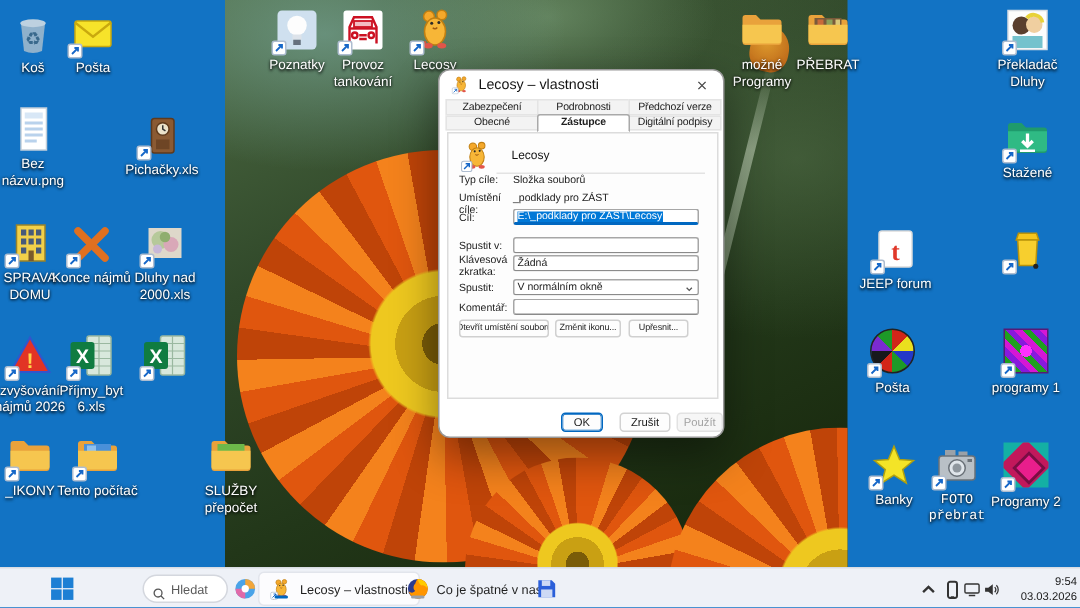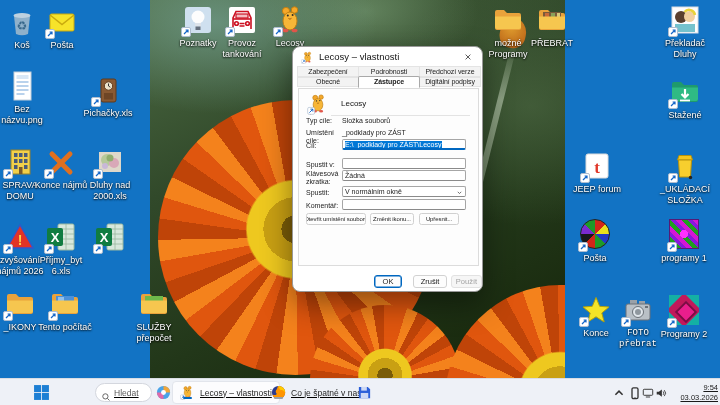--- a/index.html
+++ b/index.html
@@ -76,21 +76,21 @@
   .sbtn{position:absolute;height:12px;background:#fdfdfd;border:1px solid #d0d0d0;border-radius:2.5px;
       font-size:6px;letter-spacing:-.1px;color:#1c1c1c;display:flex;align-items:center;justify-content:center;
       box-sizing:border-box;white-space:nowrap;font-family:"Liberation Sans",sans-serif;overflow:hidden;}
   .fbtn{position:absolute;top:228px;height:13px;background:#fdfdfd;border:1px solid #d2d2d2;border-radius:3px;
       font-size:7.5px;color:#1c1c1c;display:flex;align-items:center;justify-content:center;box-sizing:border-box;}
   .fbtn.default{border:1px solid #0067c0;box-shadow:0 0 0 .5px #0067c0 inset;}
   .fbtn.disabled{background:#f6f6f6;border-color:#e2e2e2;color:#a3a3a3;}
   
   .taskbar{position:absolute;left:0;top:378px;width:720px;height:27px;background:#eef1f7;
       border-top:1px solid #d9dde4;z-index:10;box-sizing:border-box;}
-  .tb{position:absolute;text-decoration:underline;}
+  .tb{position:absolute;}
   .start{left:33px;top:5px;width:17px;height:17px;}
   .search{left:95px;top:4px;width:57px;height:19px;border-radius:10px;background:#fff;border:1px solid #d4d7de;
       display:flex;align-items:center;gap:3px;padding:0 5px;box-sizing:border-box;}
   .search-txt{font-size:8.5px;color:#5a5a5a;}
   .copilot{left:156px;top:6px;width:15px;height:15px;}
   .titem{top:2px;height:23px;display:flex;align-items:center;gap:5px;padding:0 7px;border-radius:4px;}
   .titem.active{background:rgba(255,255,255,.8);border:1px solid #e2e5ec;box-sizing:border-box;}
   .titem .ti{width:15px;height:15px;position:relative;}
   .titem .ti svg{width:15px;height:15px;}
   .tlabel{font-size:8.5px;color:#1e1e1e;white-space:nowrap;}
@@ -489,24 +489,20 @@
           <path d="M10 5.5 H22 L23.5 10 H8.5 Z" fill="#f5c51d" stroke="#b8920a"></path>
           <path d="M9.5 10 H22.5 L21.5 27 H10.5 Z" fill="#f7cf2e" stroke="#b8920a"></path>
           <circle cx="21.5" cy="27.5" r="1.7" fill="#222"></circle>
         </svg>
         <div class="sc">
           <svg viewBox="0 0 10 10">
             <path d="M2.5 7.5 L7.5 2.5 M4.5 2.5 H7.5 V5.5" stroke="#1667c8" stroke-width="1.5" fill="none"></path>
           </svg>
         </div>
       </div>
-      <div class="dlabel">
-        <div>_UKLÁDACÍ</div>
-        <div>SLOŽKA</div>
-      </div>
     </div>
     <div class="dicon" style="left: 563px; top: 218px;">
       <div class="gbox">
         <div class="cg"></div>
         <div class="sc">
           <svg viewBox="0 0 10 10">
             <path d="M2.5 7.5 L7.5 2.5 M4.5 2.5 H7.5 V5.5" stroke="#1667c8" stroke-width="1.5" fill="none"></path>
           </svg>
         </div>
       </div>
@@ -532,21 +528,21 @@
         <svg viewBox="0 0 32 32">
           <path d="M16 3.5 L19.7 12.3 L29 13 L21.8 19 L24.2 28 L16 22.8 L7.8 28 L10.2 19 L3 13 L12.3 12.3 Z" fill="#f4e427" stroke="#b0a00e"></path>
         </svg>
         <div class="sc">
           <svg viewBox="0 0 10 10">
             <path d="M2.5 7.5 L7.5 2.5 M4.5 2.5 H7.5 V5.5" stroke="#1667c8" stroke-width="1.5" fill="none"></path>
           </svg>
         </div>
       </div>
       <div class="dlabel">
-        <div>Konce</div>
+        <div>Banky</div>
       </div>
     </div>
     <div class="dicon" style="left: 606px; top: 294px; font-family: Liberation Mono, monospace;">
       <div class="gbox">
         <svg viewBox="0 0 32 32">
           <rect x="8" y="6" width="7" height="5" fill="#9aa1a8"></rect>
           <rect x="17" y="7" width="6" height="4" fill="#9aa1a8"></rect>
           <rect x="4" y="10" width="24" height="16" rx="2" fill="#b9c0c6" stroke="#6a7178"></rect>
           <circle cx="16" cy="18" r="5.5" fill="#dfe5ea" stroke="#6a7178"></circle>
           <circle cx="16" cy="18" r="3" fill="#8f979e"></circle>

